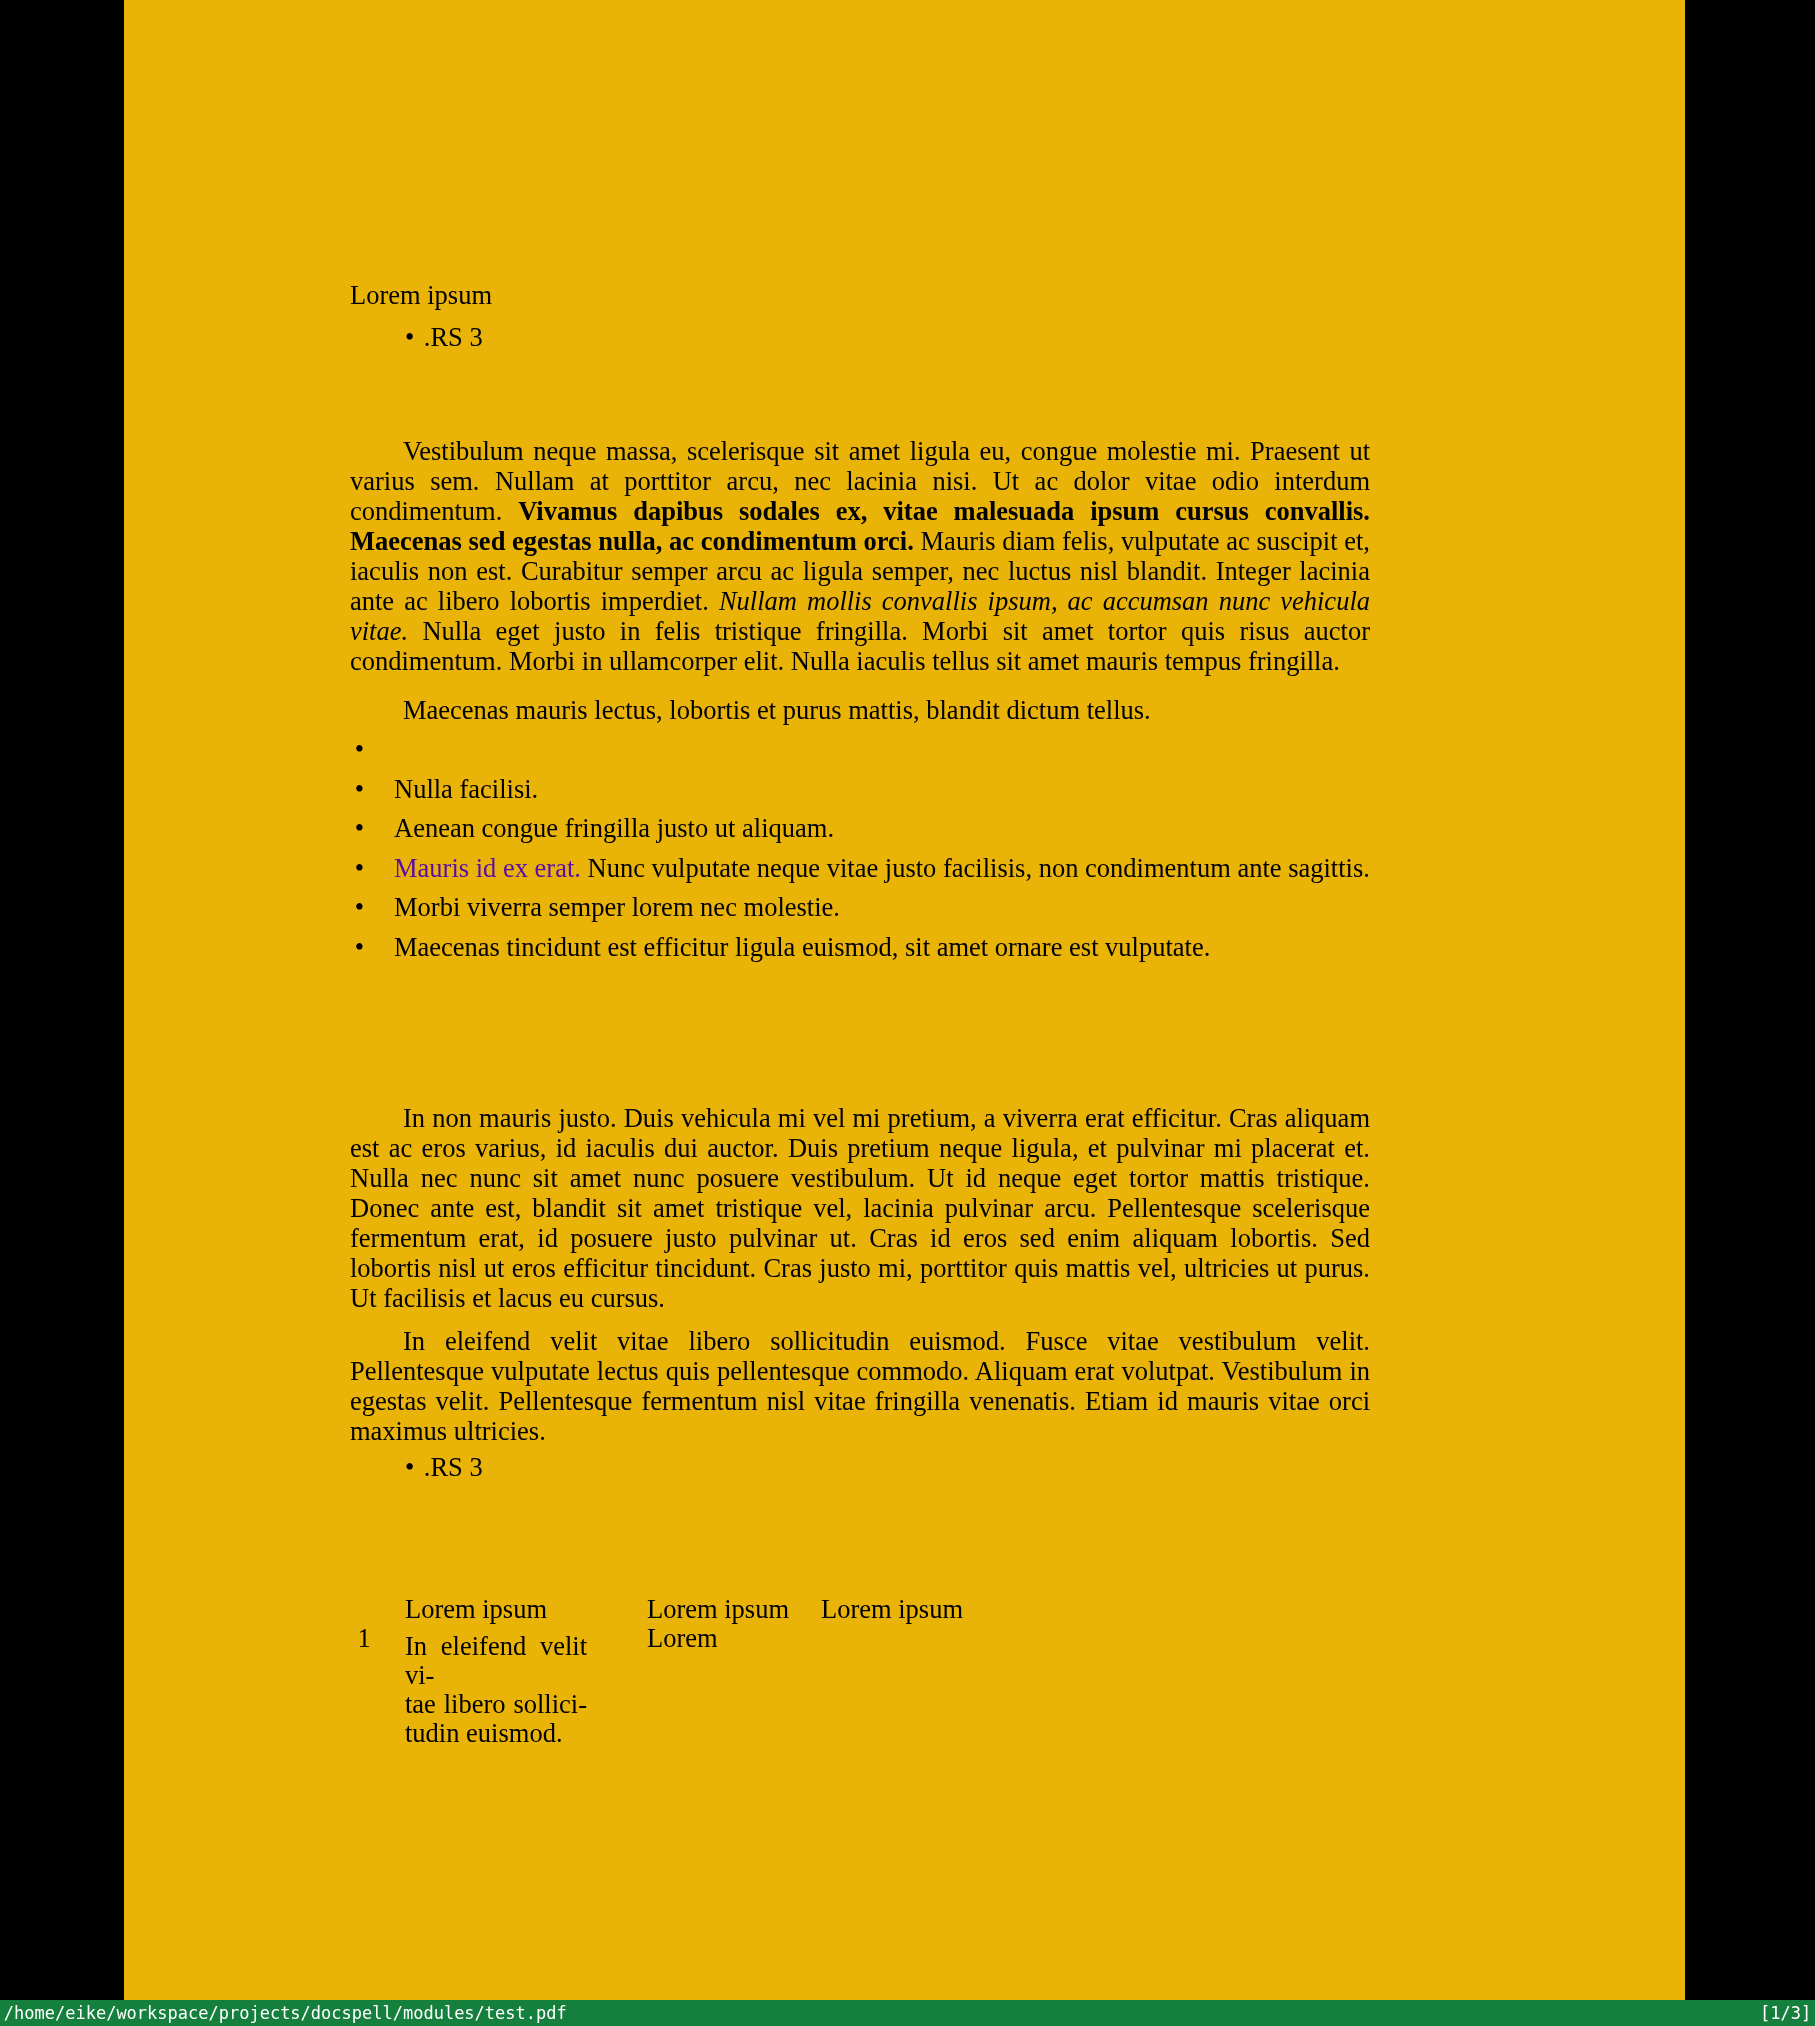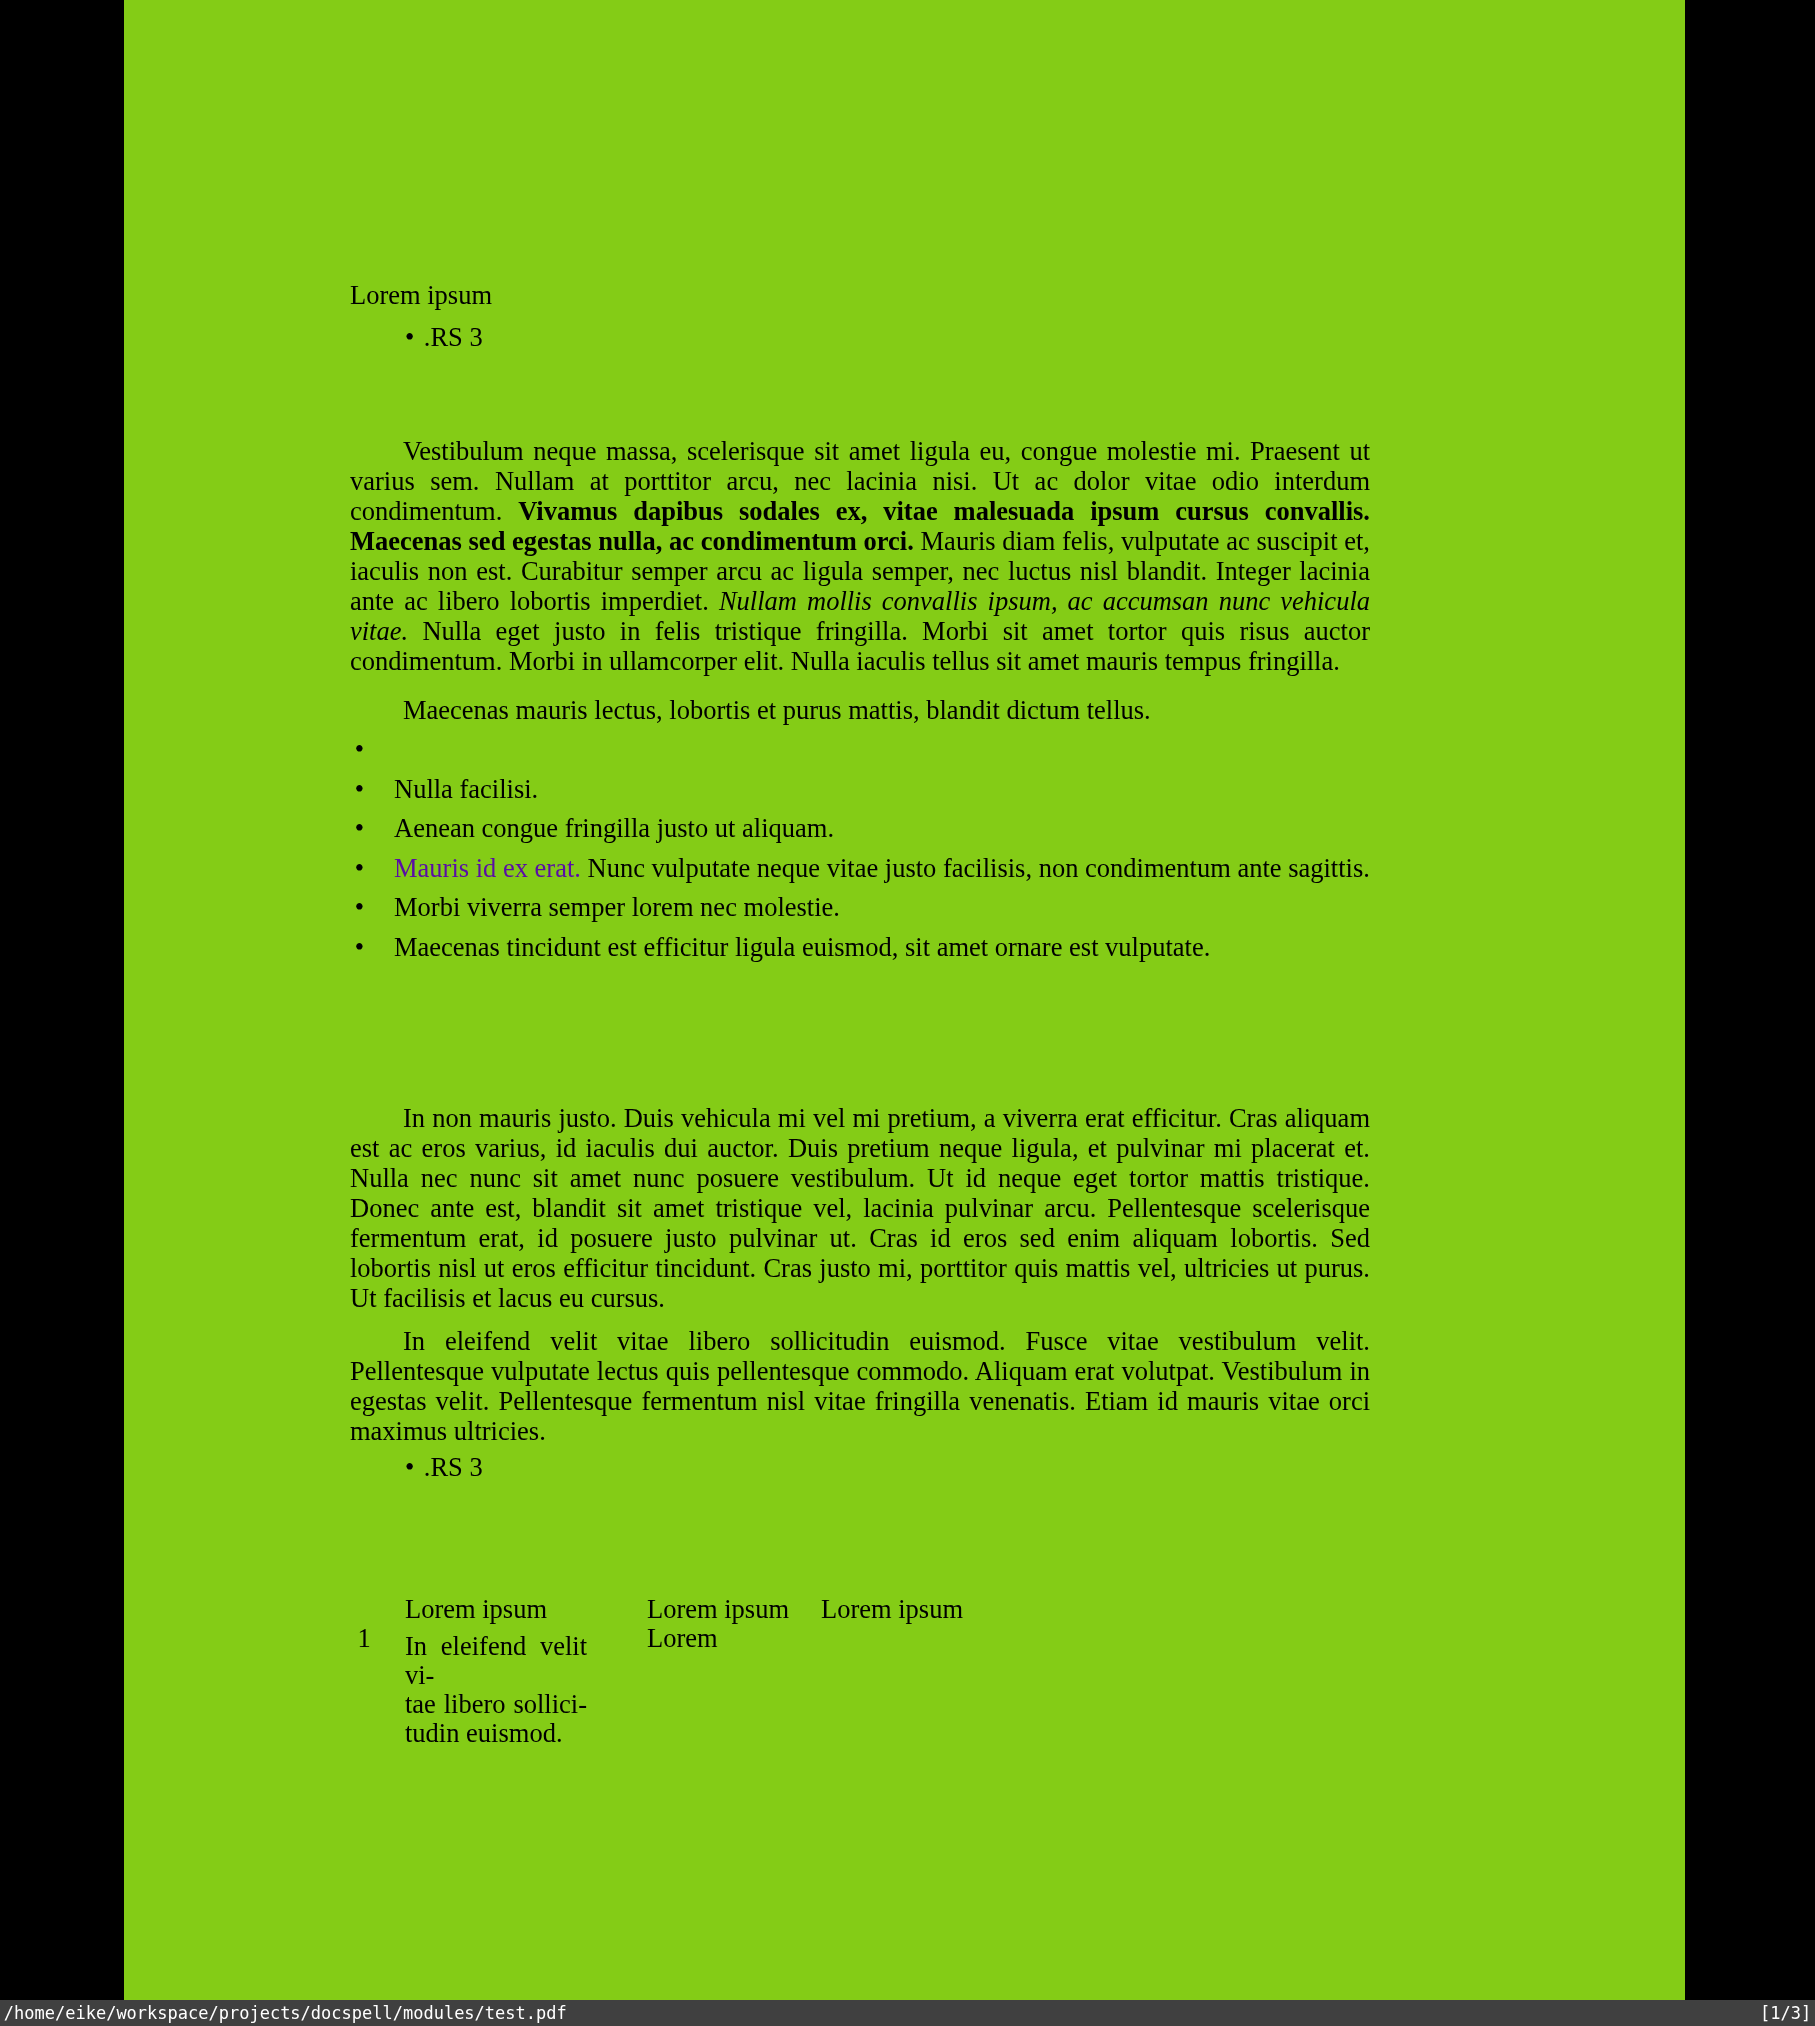--- a/index.html
+++ b/index.html
@@ -6,21 +6,21 @@
   body{
     width:1815px;height:2026px;
     background:#000;
     position:relative;
     overflow:hidden;
     font-family:"Liberation Serif","DejaVu Serif",serif;
   }
   .page{
     position:absolute;left:124px;top:0;
     width:1561px;height:2000px;
-    background:#84cc16;
+    background:#eab308;
   }
   .content{
     position:absolute;left:226px;top:0;width:1020px;height:2000px;
     color:#000;
     font-size:26.5px;line-height:30px;
   }
   .abs{position:absolute;left:0;width:100%;}
   .just{text-align:justify;}
   .indent{text-indent:53px;}
   .h{font-weight:bold;font-size:28px;line-height:32px;}
@@ -36,21 +36,21 @@
   .tc0{left:7.6px;}
   .tc1{left:55px;width:182px;}
   .tc2{left:297px;}
   .tc3{left:471px;}
   .trow{line-height:29px;}
   .tline{line-height:29px;}
   .tline.spread{text-align:justify;text-align-last:justify;}
   
   .statusbar{
     position:absolute;left:0;bottom:0;width:100%;height:26.5px;
-    background:#404040;color:#fff;
+    background:#15803d;color:#fff;
     font-family:"DejaVu Sans Mono","Liberation Mono",monospace;
     font-size:17px;
     display:flex;align-items:center;justify-content:space-between;
     padding:0 3.8px;box-sizing:border-box;
   }
 </style>
 </head>
 <body>
 
 <div class="page">

